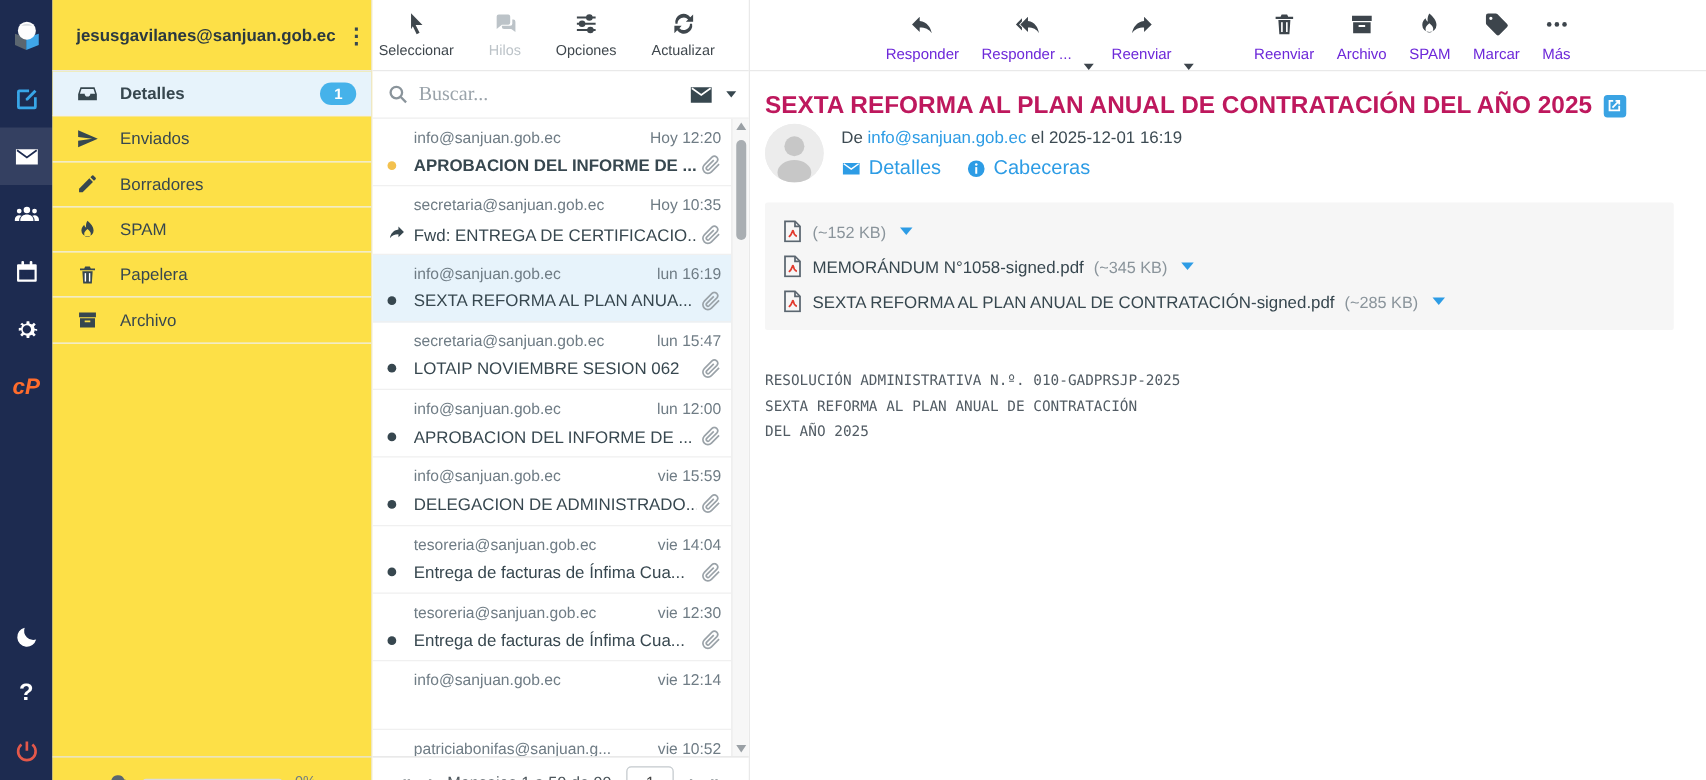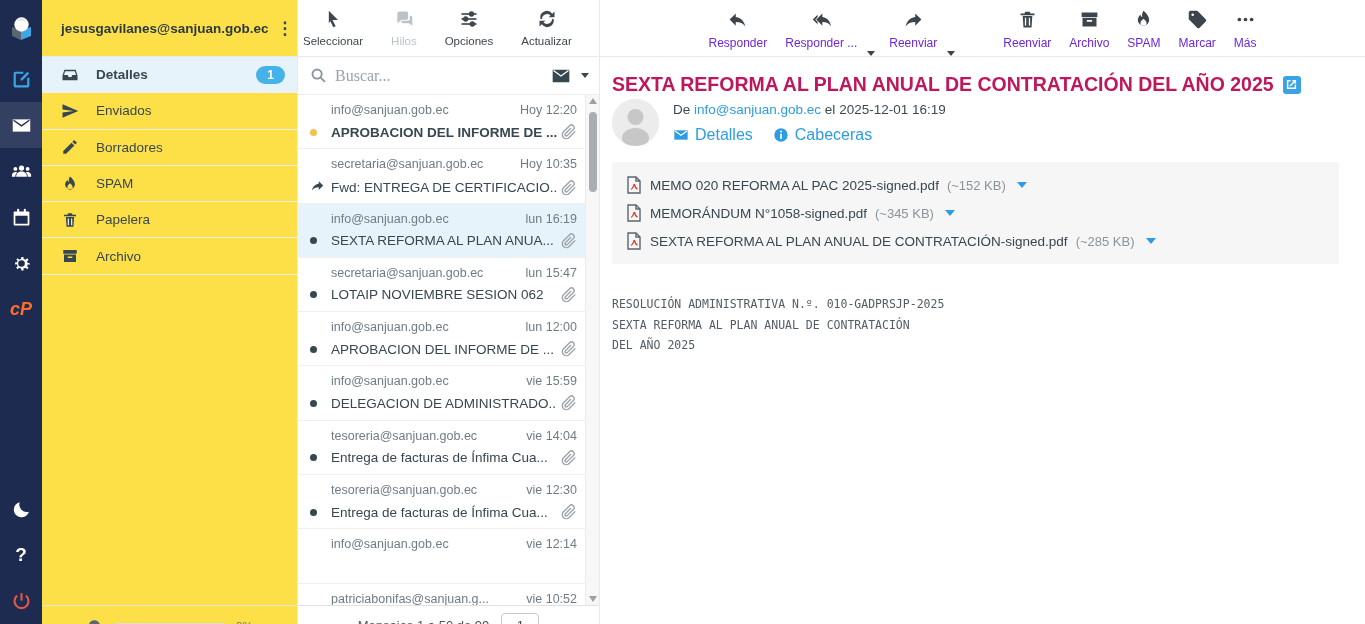--- a/index.html
+++ b/index.html
@@ -568,21 +568,20 @@
           </div>
         </div>
       </div>
       <div class="attachments" id="attachments">
           <div class="attach-row">
             <span class="pdf-ic"><svg viewBox="0 0 16 18" fill="none">
                 <path d="M2 1h8l4 4v12H2V1z" stroke="#5b6670" stroke-width="1.4"></path>
                 <path d="M10 1v4h4" stroke="#5b6670" stroke-width="1.4"></path>
                 <path d="M5 13.5c1.2-.6 2.4-2.8 2.8-4.3.2-1 .9-.8 1 0 .2 1.6 1.2 3.4 2.7 3.9" stroke="#e23a2e" stroke-width="1.3"></path>
               </svg></span>
-            <span class="attach-name">MEMO 020 REFORMA AL PAC 2025-signed.pdf</span>
             <span class="attach-size">(~152 KB)</span>
             <span class="attach-caret"></span>
           </div>
           <div class="attach-row">
             <span class="pdf-ic"><svg viewBox="0 0 16 18" fill="none">
                 <path d="M2 1h8l4 4v12H2V1z" stroke="#5b6670" stroke-width="1.4"></path>
                 <path d="M10 1v4h4" stroke="#5b6670" stroke-width="1.4"></path>
                 <path d="M5 13.5c1.2-.6 2.4-2.8 2.8-4.3.2-1 .9-.8 1 0 .2 1.6 1.2 3.4 2.7 3.9" stroke="#e23a2e" stroke-width="1.3"></path>
               </svg></span>
             <span class="attach-name">MEMORÁNDUM N°1058-signed.pdf</span>

